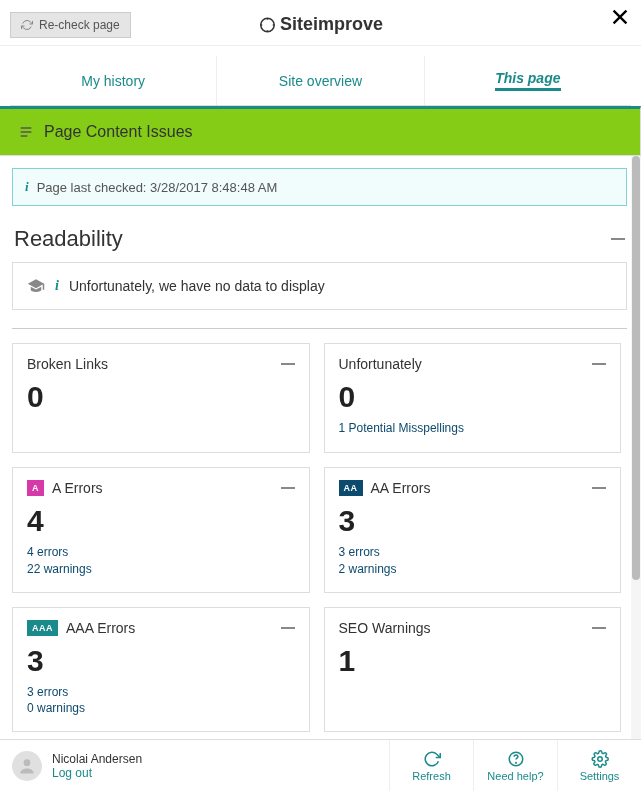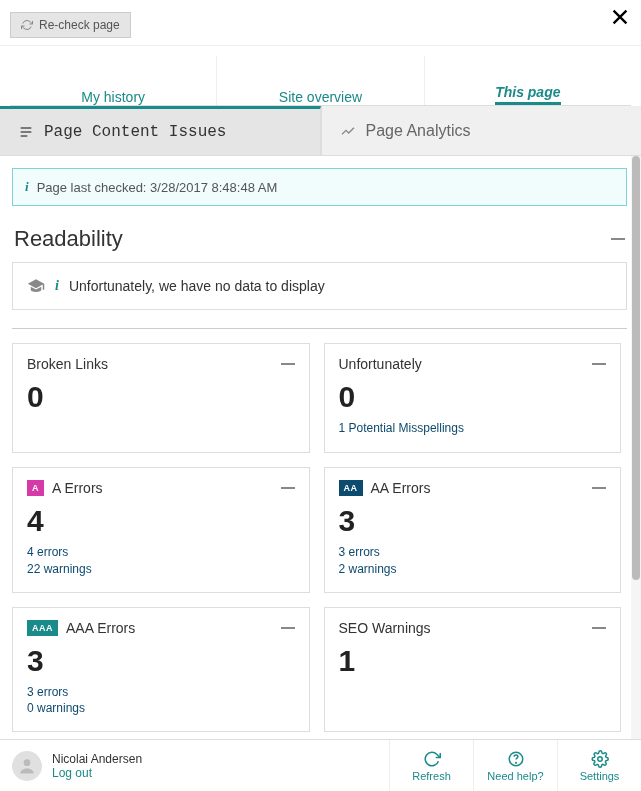--- a/index.html
+++ b/index.html
@@ -50,21 +50,21 @@
   }
   .tabs1 {
     display: flex;
     height: 50px;
     border-bottom: 1px solid #ddd;
     margin: 10px 10px 0 10px;
   }
   .tab1 {
     flex: 1;
     display: flex;
-    align-items: flex-end;
+    align-items: center;
     justify-content: center;
     color: #1a8a8a;
     font-size: 14px;
     border-right: 1px solid #eee;
     cursor: pointer;
   }
   .tab1:last-child { border-right: none; font-style: italic; }
   .tab1.active span {
     font-weight: 700;
     border-bottom: 3px solid #1a8a8a;
@@ -78,25 +78,24 @@
     flex: 1;
     padding: 14px 18px;
     display: flex;
     align-items: center;
     gap: 10px;
     font-size: 16px;
     color: #333;
     cursor: pointer;
   }
   .tab2.active {
-    background: #e5e5e5;
+    background: #84cc16;
     border-top: 3px solid #1a8a8a;
     font-weight: 500;
     border-right: 1px solid #ddd;
-    font-family: Liberation Mono, monospace;
   }
   .tab2.inactive {
     background: #f0f0f0;
     color: #666;
     border-left: 1px solid #ddd;
   }
   .content-wrap {
     position: relative;
     height: calc(791px - 46px - 60px - 48px - 48px);
     overflow: hidden;
@@ -247,20 +246,27 @@
 <div class="topbar">
   <button class="recheck">
     <span>
       <svg width="12" height="12" viewBox="0 0 24 24" fill="none" stroke="#888" stroke-width="2">
           <path d="M23 4v6h-6M1 20v-6h6"></path>
           <path d="M3.51 9a9 9 0 0114.85-3.36L23 10M1 14l4.64 4.36A9 9 0 0020.49 15"></path>
         </svg>
     </span>
     <span>Re-check page</span>
   </button>
+  <div class="brand">
+    <svg width="18" height="18" viewBox="0 0 24 24" fill="none" stroke="#333" stroke-width="2">
+        <circle cx="12" cy="12" r="9"></circle>
+        <path d="M12 3v2M12 19v2M3 12h2M19 12h2"></path>
+      </svg>
+    <span>Siteimprove</span>
+  </div>
   <div class="closebtn">
     <svg width="22" height="22" viewBox="0 0 24 24" stroke="#000" stroke-width="2.5">
         <path d="M5 5l14 14M19 5L5 19"></path>
       </svg>
   </div>
 </div>
 
 <div class="tabs1">
   <div class="tab1">
       <span>My history</span>
@@ -274,28 +280,20 @@
 </div>
 
 <div class="tabs2">
   <div class="tab2 active">
     <span>
       <svg width="16" height="16" viewBox="0 0 24 24" fill="none" stroke="#555" stroke-width="2">
           <path d="M4 6h16M4 12h16M4 18h10"></path>
         </svg>
     </span>
     <span>Page Content Issues</span>
-  </div>
-  <div class="tab2 inactive">
-    <span>
-      <svg width="16" height="16" viewBox="0 0 24 24" fill="none" stroke="#888" stroke-width="2">
-          <path d="M3 17l6-6 4 4 8-8"></path>
-        </svg>
-    </span>
-    <span>Page Analytics</span>
   </div>
 </div>
 
 <div class="content-wrap">
   <div class="content">
 
     <div class="infobox">
       <span style="color:#1a8a8a;font-style:italic;font-family:serif;font-weight:bold;">i</span>
       <span>Page last checked: 3/28/2017 8:48:48 AM</span>
     </div>

